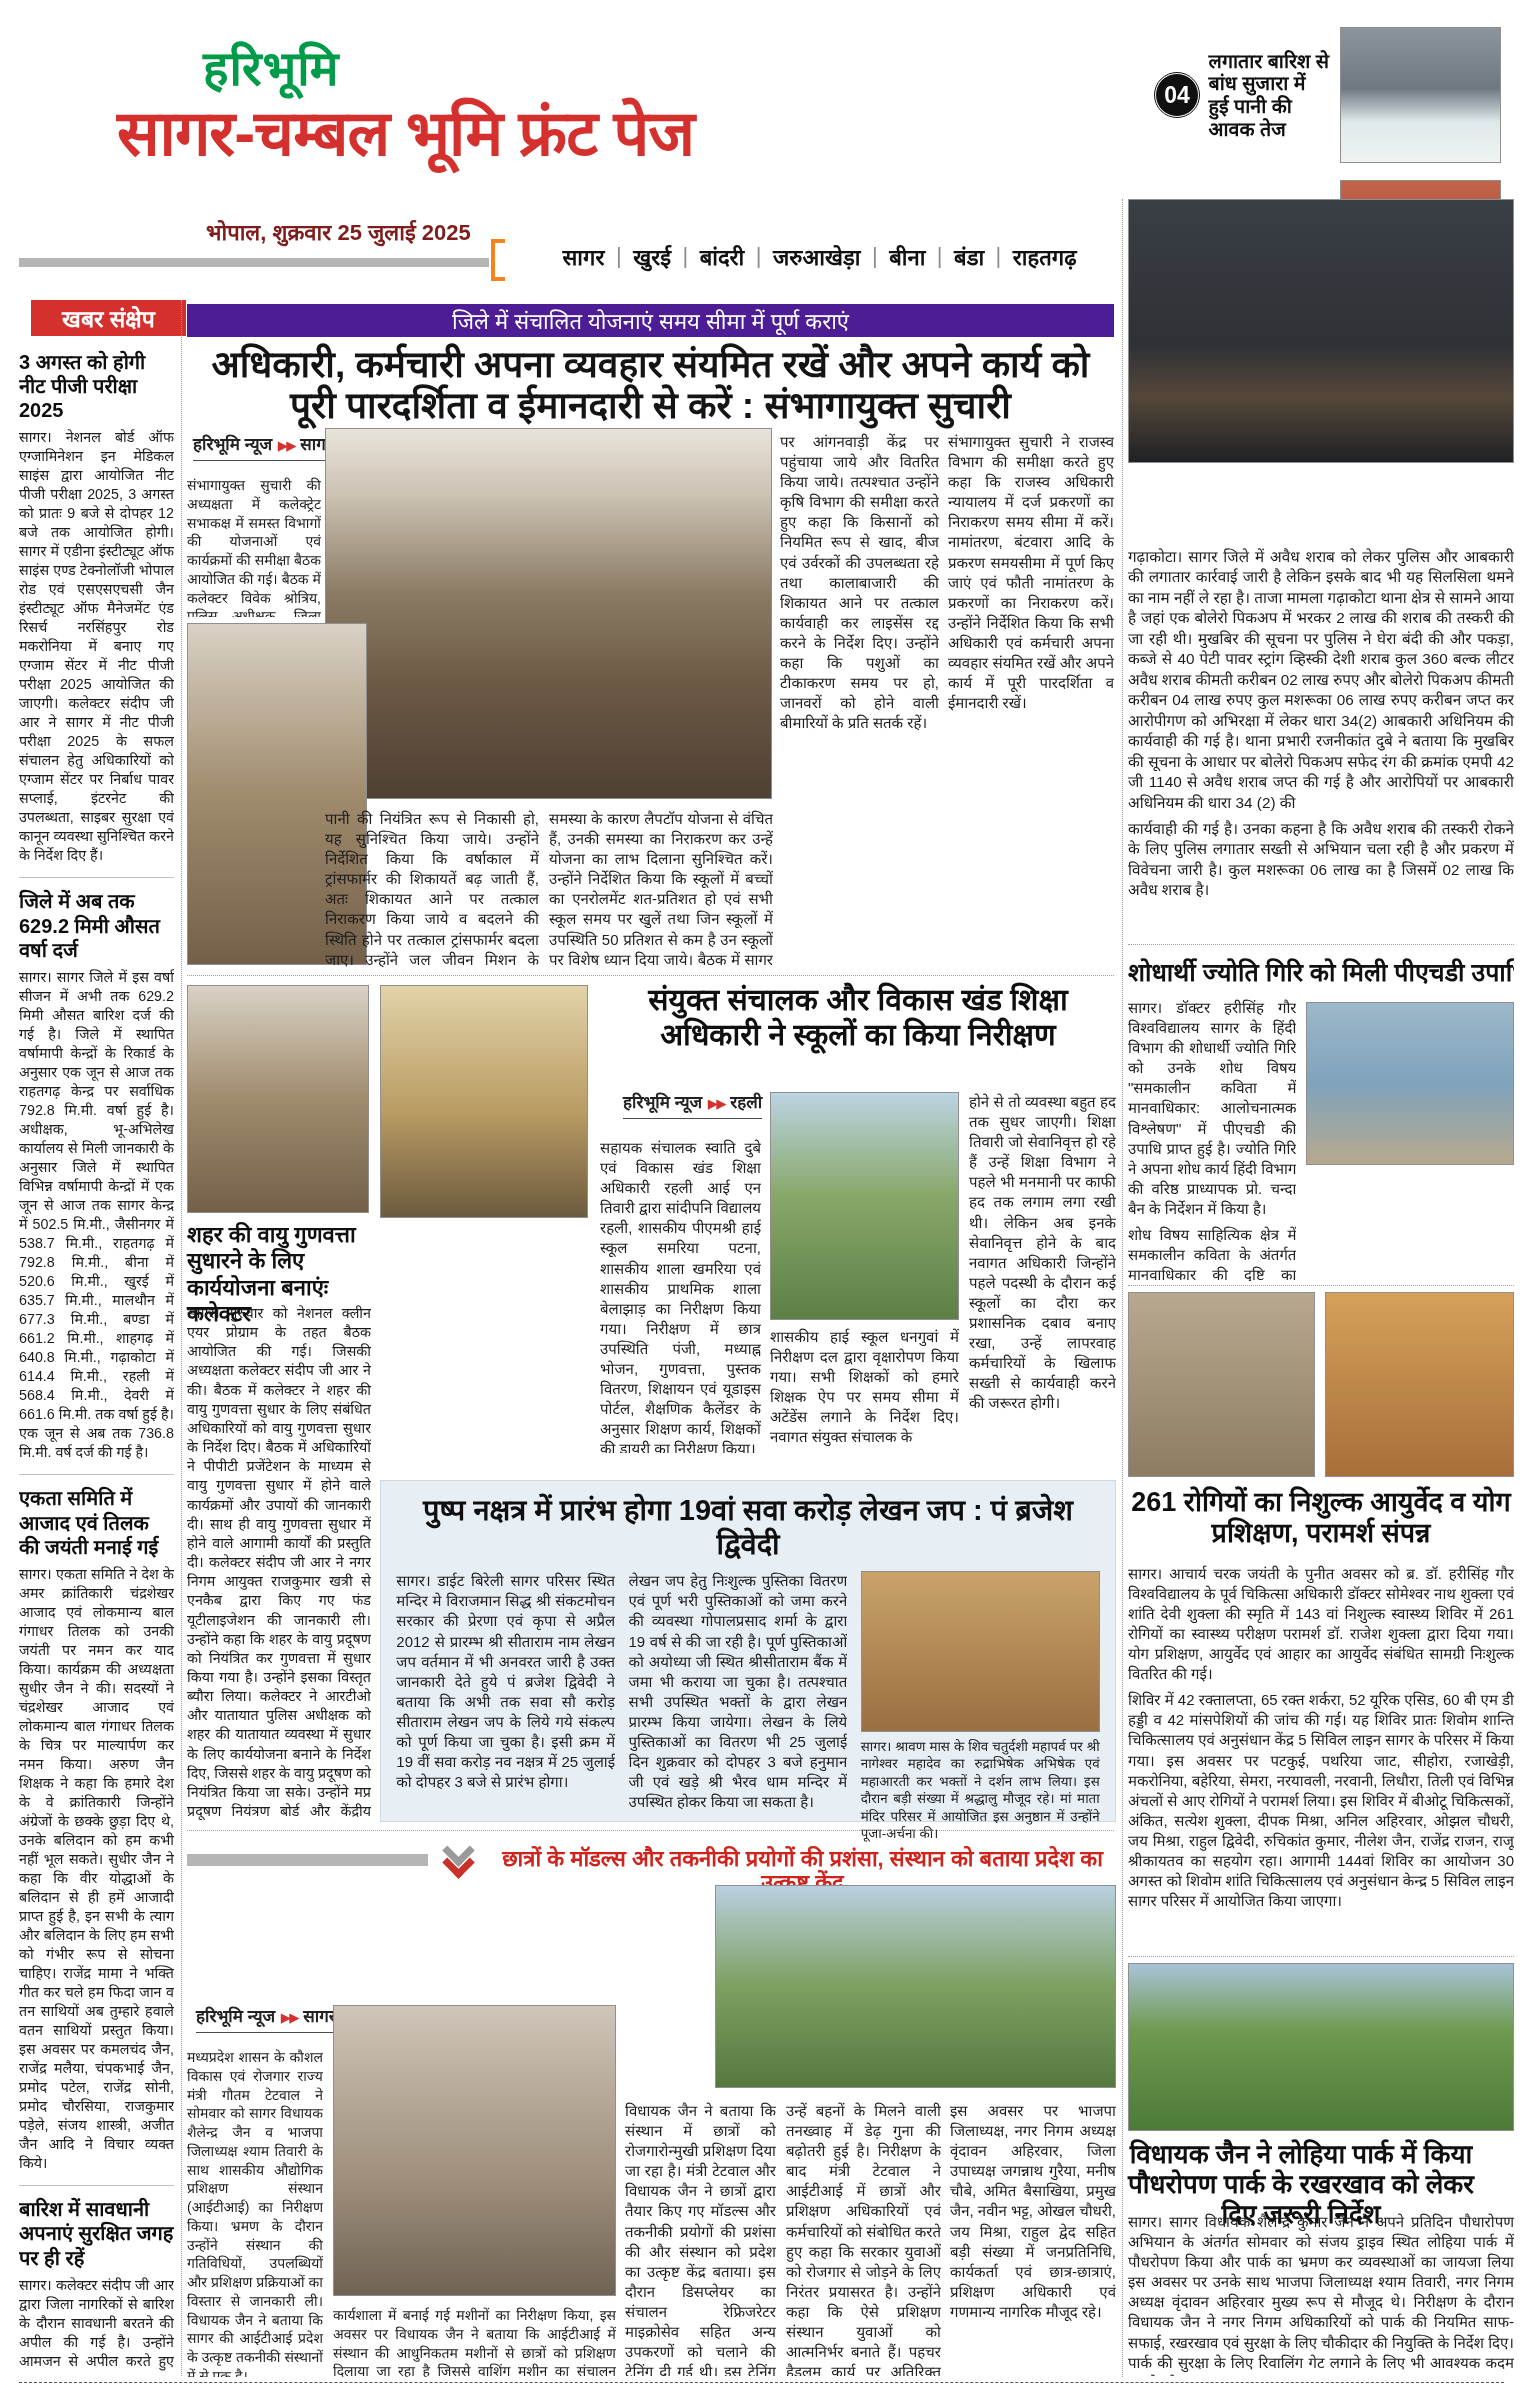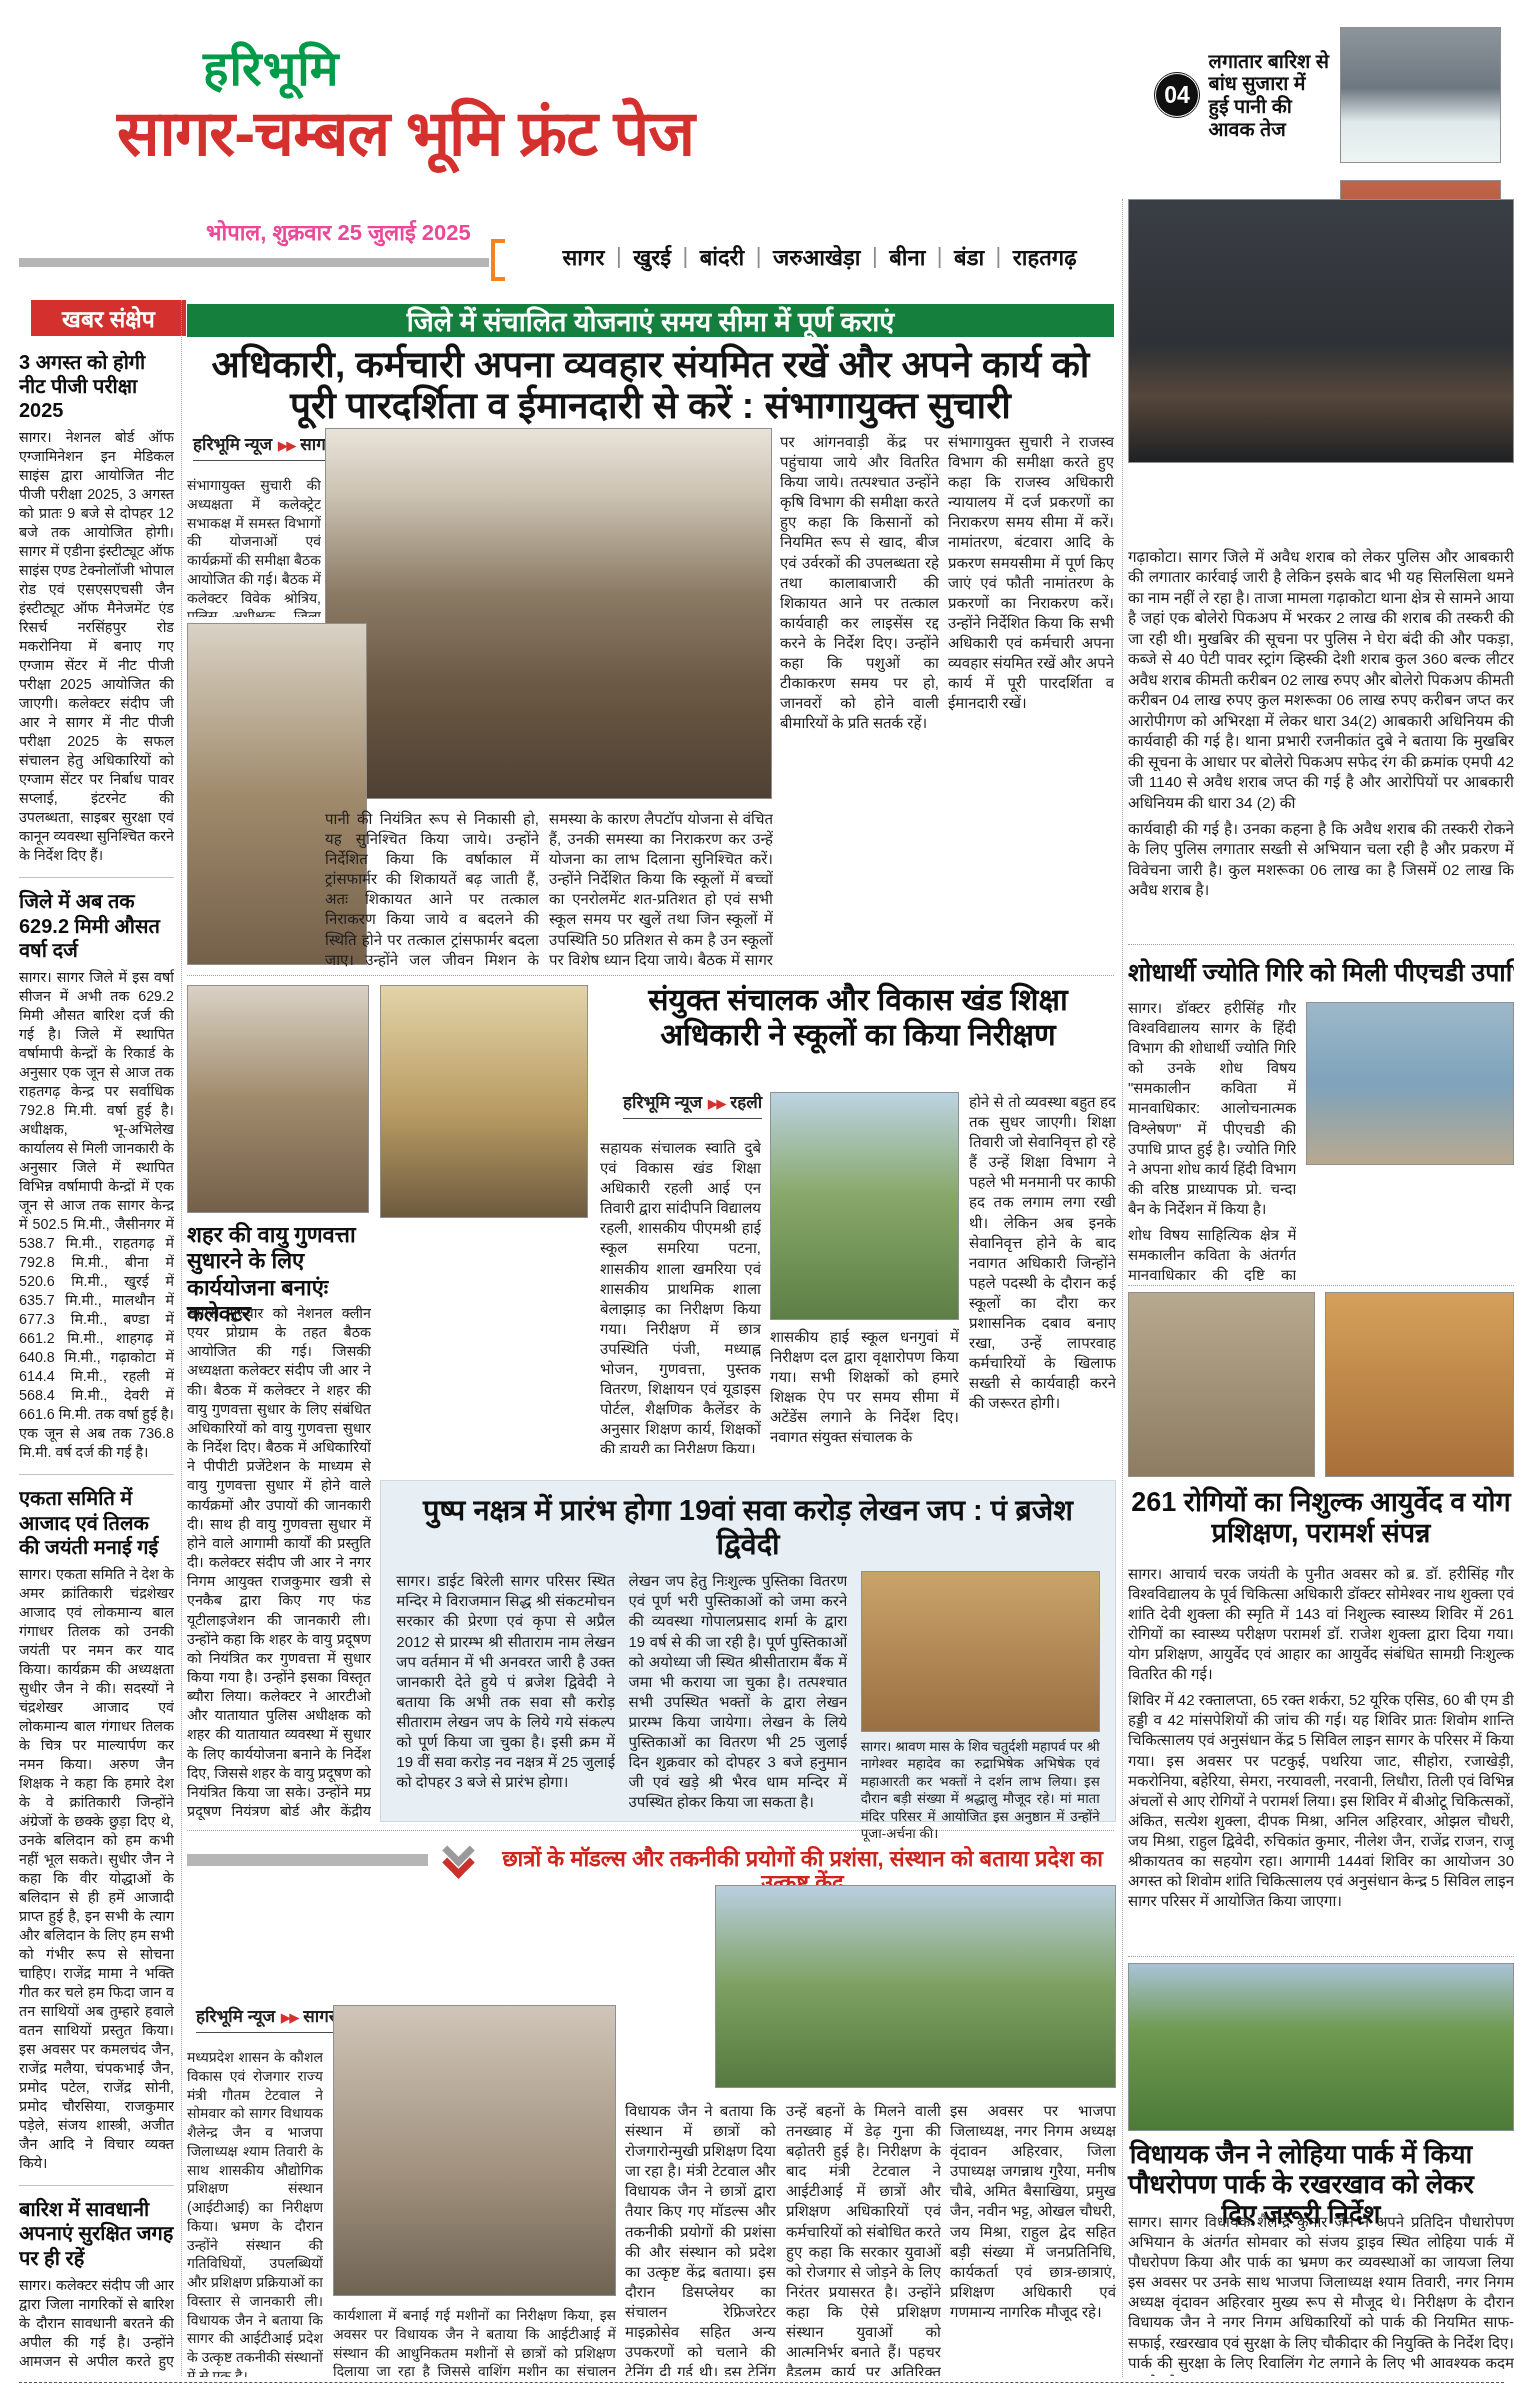--- a/index.html
+++ b/index.html
@@ -10,37 +10,37 @@
   .jtext{text-align:justify;line-height:1.34;font-size:15px;color:#1c1c1c;overflow:hidden}
   .jtext p{margin-bottom:5.7px}
   .hl{font-weight:800;color:#101010}
   .byline{font-size:17px;font-weight:700;color:#222;border-bottom:1.9px solid #4a4a4a;padding-bottom:4.8px;display:inline-block}
   .byline .arr{color:#d4302e;font-size:13.4px;letter-spacing:-1.9px;margin:0 5.7px}
   .vrule{border-left:1px dotted #9f9f9f;width:0}
   .hrule{border-top:1px dotted #9f9f9f;height:0}
   
   .logo{font-size:48px;font-weight:800;color:#009b48;letter-spacing:1px}
   .mast-title{font-size:63px;font-weight:800;color:#d4302e;white-space:nowrap;letter-spacing:-1px}
-  .dateline{font-size:22px;font-weight:700;color:#ec4899}
+  .dateline{font-size:22px;font-weight:700;color:#7f1d1d}
   .graybar{background:#b5b5b5}
   .bracket{border-left:4.8px solid #f5831f;border-top:4.8px solid #f5831f;border-bottom:4.8px solid #f5831f;width:14.3px;height:42px}
   .cities{display:flex;gap:0;font-size:22px;font-weight:700;color:#111;align-items:center}
   .cities span.c{padding:0 11.5px}
   .cities span.sep{color:#8c8c8c;font-weight:400}
   .teaser{display:flex;align-items:center;gap:9.6px;margin-bottom:17px}
   .tnum{flex:0 0 44px;width:44px;height:44px;border-radius:50%;background:#101010;color:#fff;font-size:23px;font-weight:700;display:flex;align-items:center;justify-content:center;border:1.9px solid #fff;outline:1.9px solid #101010}
   .ttext{width:122px;font-size:19.6px;font-weight:700;line-height:1.16;color:#111}
   .tphoto{width:161px;height:136px}
   
   .rail-head{background:#d4302e;color:#fff;font-size:23px;font-weight:800;display:flex;align-items:center;justify-content:center}
   .brief-title{font-size:20px;font-weight:800;line-height:1.22;margin:11.5px 0 5.7px;color:#0e0e0e}
   .brief-body{font-size:14.3px;line-height:1.33;text-align:justify;color:#1c1c1c}
   .brief-sep{border-top:1px solid #c2c2c2;margin-top:11.5px}
   
-  .banner{background:#15803d;color:#fff;font-size:27px;font-weight:700;display:flex;align-items:center;justify-content:center}
+  .banner{background:#4c1d95;color:#fff;font-size:22px;font-weight:400;display:flex;align-items:center;justify-content:center}
   .lead-headline{font-size:37px;line-height:1.12;font-weight:800;text-align:center;color:#141414}
   
   .sec-h{font-weight:800;color:#0f0f0f;text-align:center;line-height:1.16}
   
   .bluebox{background:#e7eef4;border:1px solid #cdd9e2;padding:13.4px 15.3px}
   .chev{width:23px;height:23px;border-right:7.6px solid #c9322a;border-bottom:7.6px solid #c9322a;transform:rotate(45deg)}
   .chev.gray{border-color:#9a9a9a}
   .kicker{color:#d0231c;font-weight:800;font-size:22px;line-height:1.1}
   .caption{font-size:13.4px;line-height:1.3;text-align:justify;color:#222}
   

